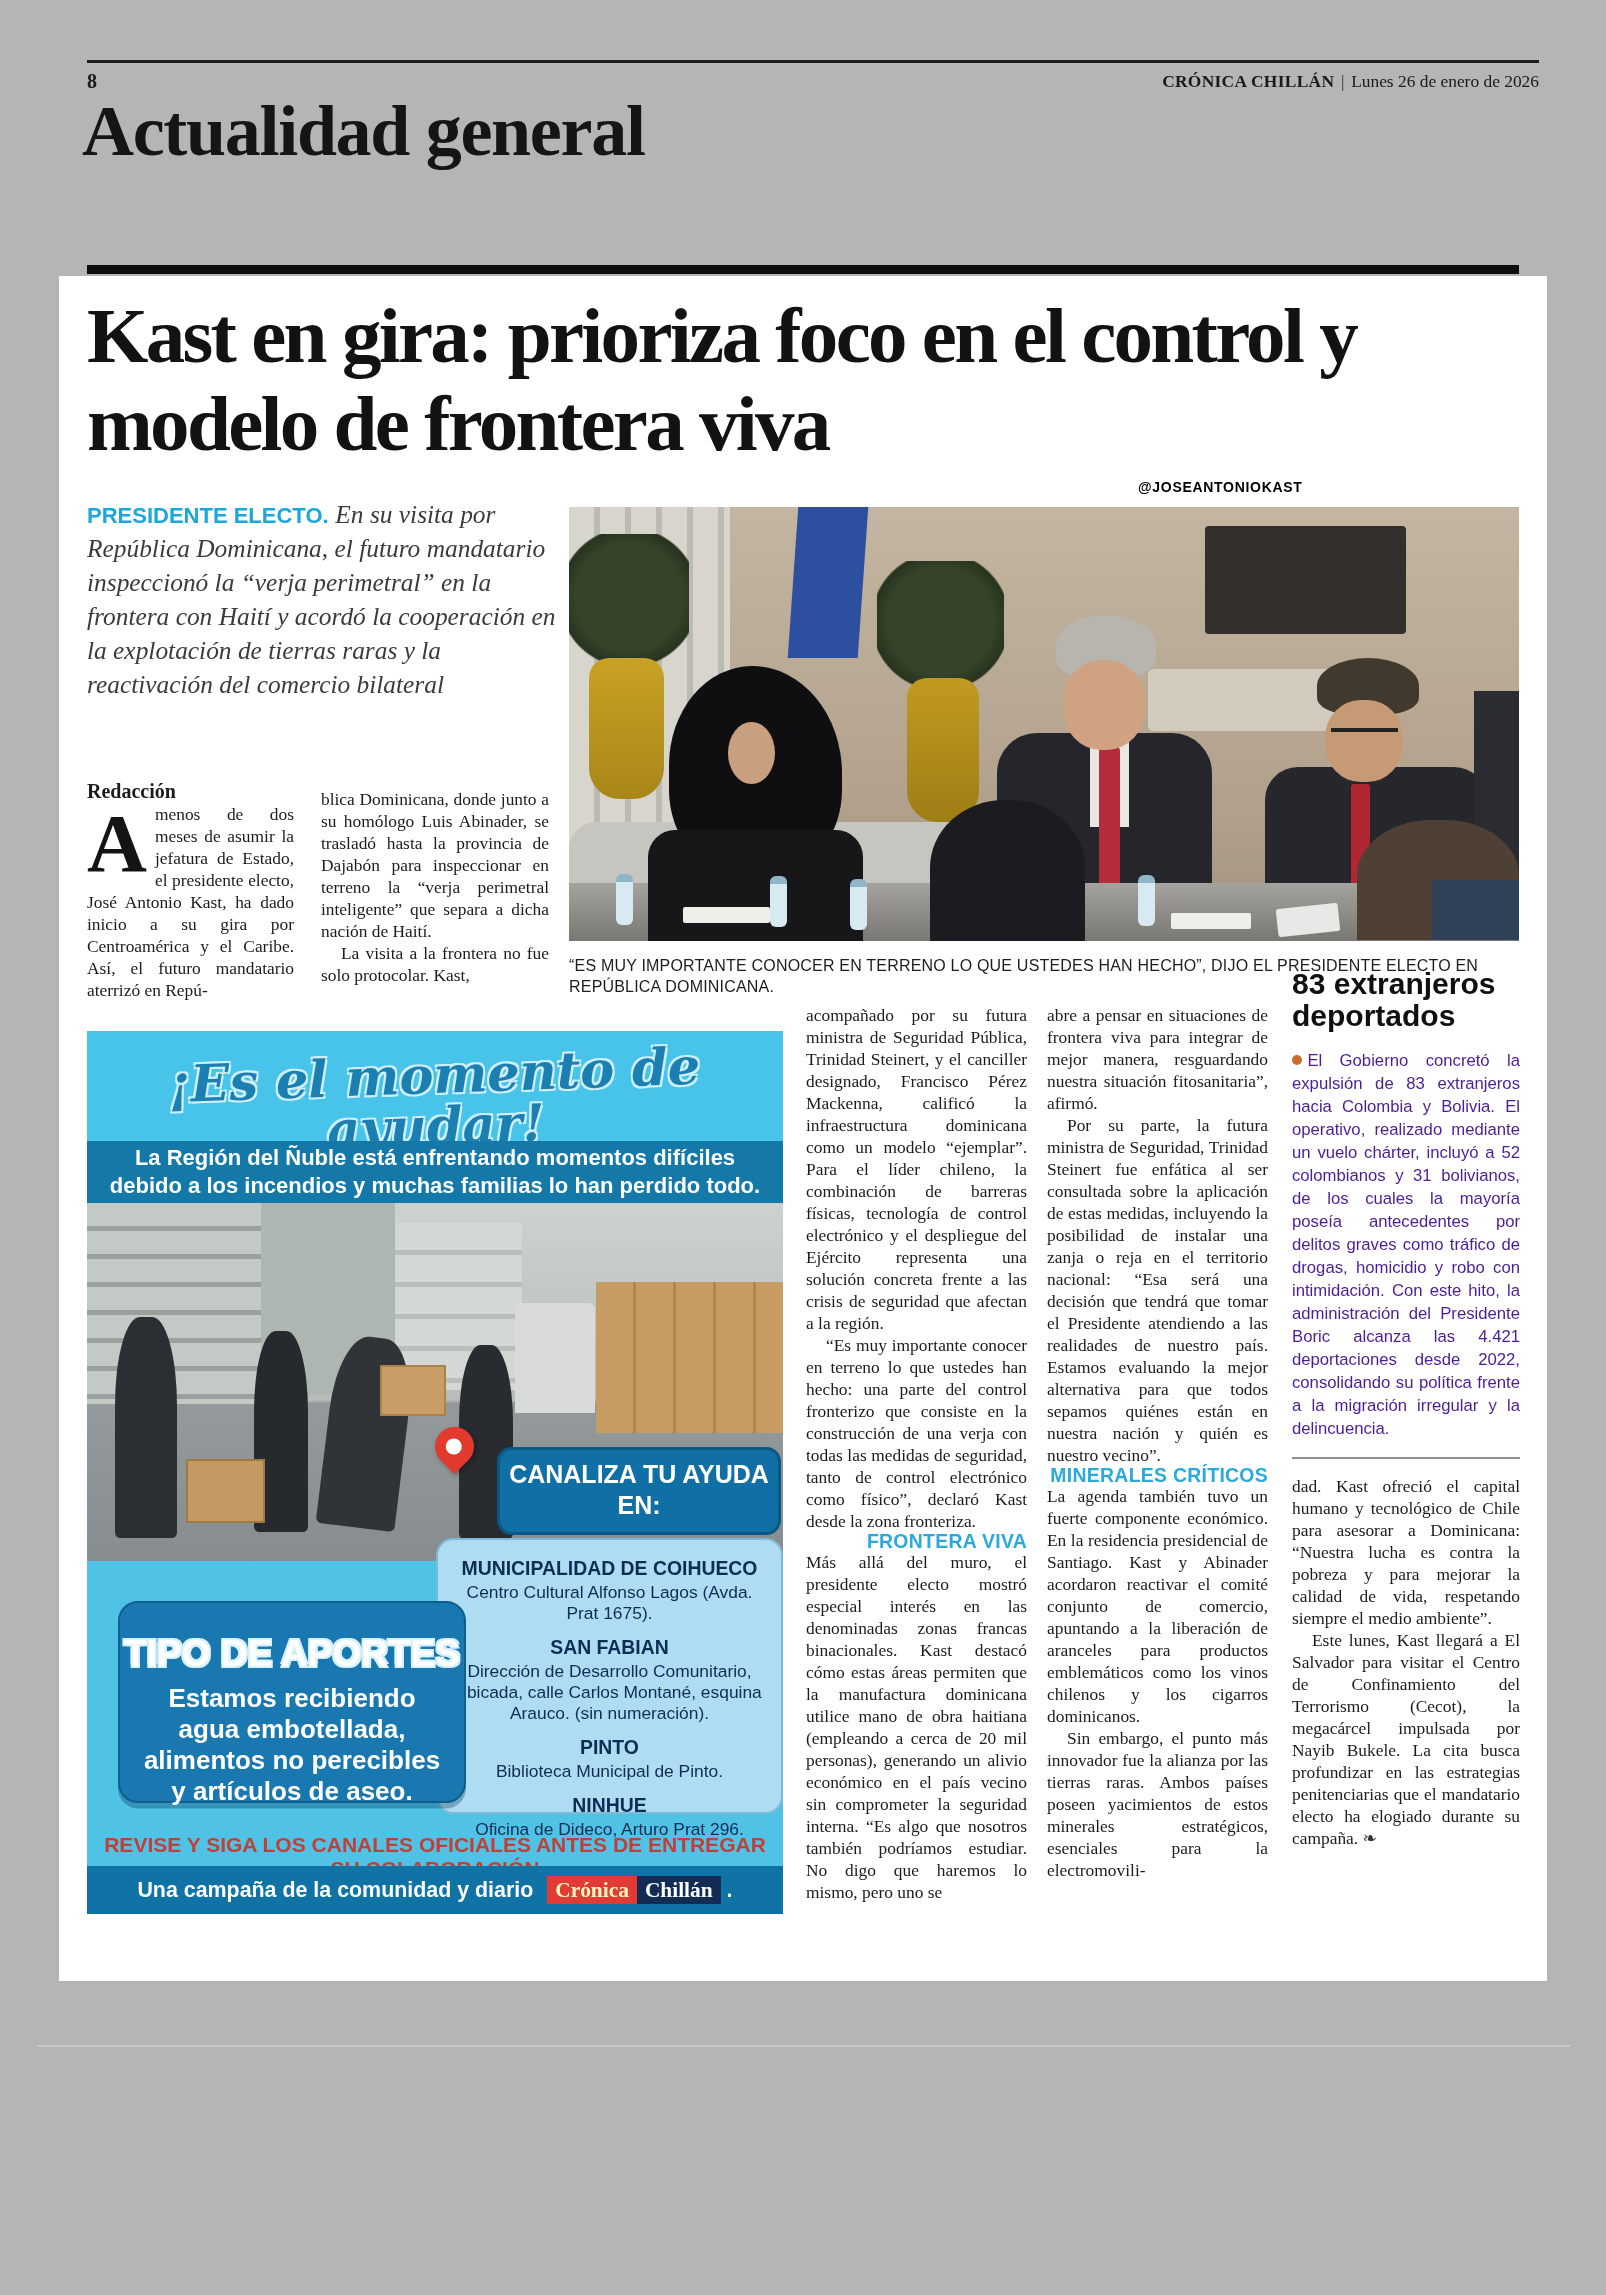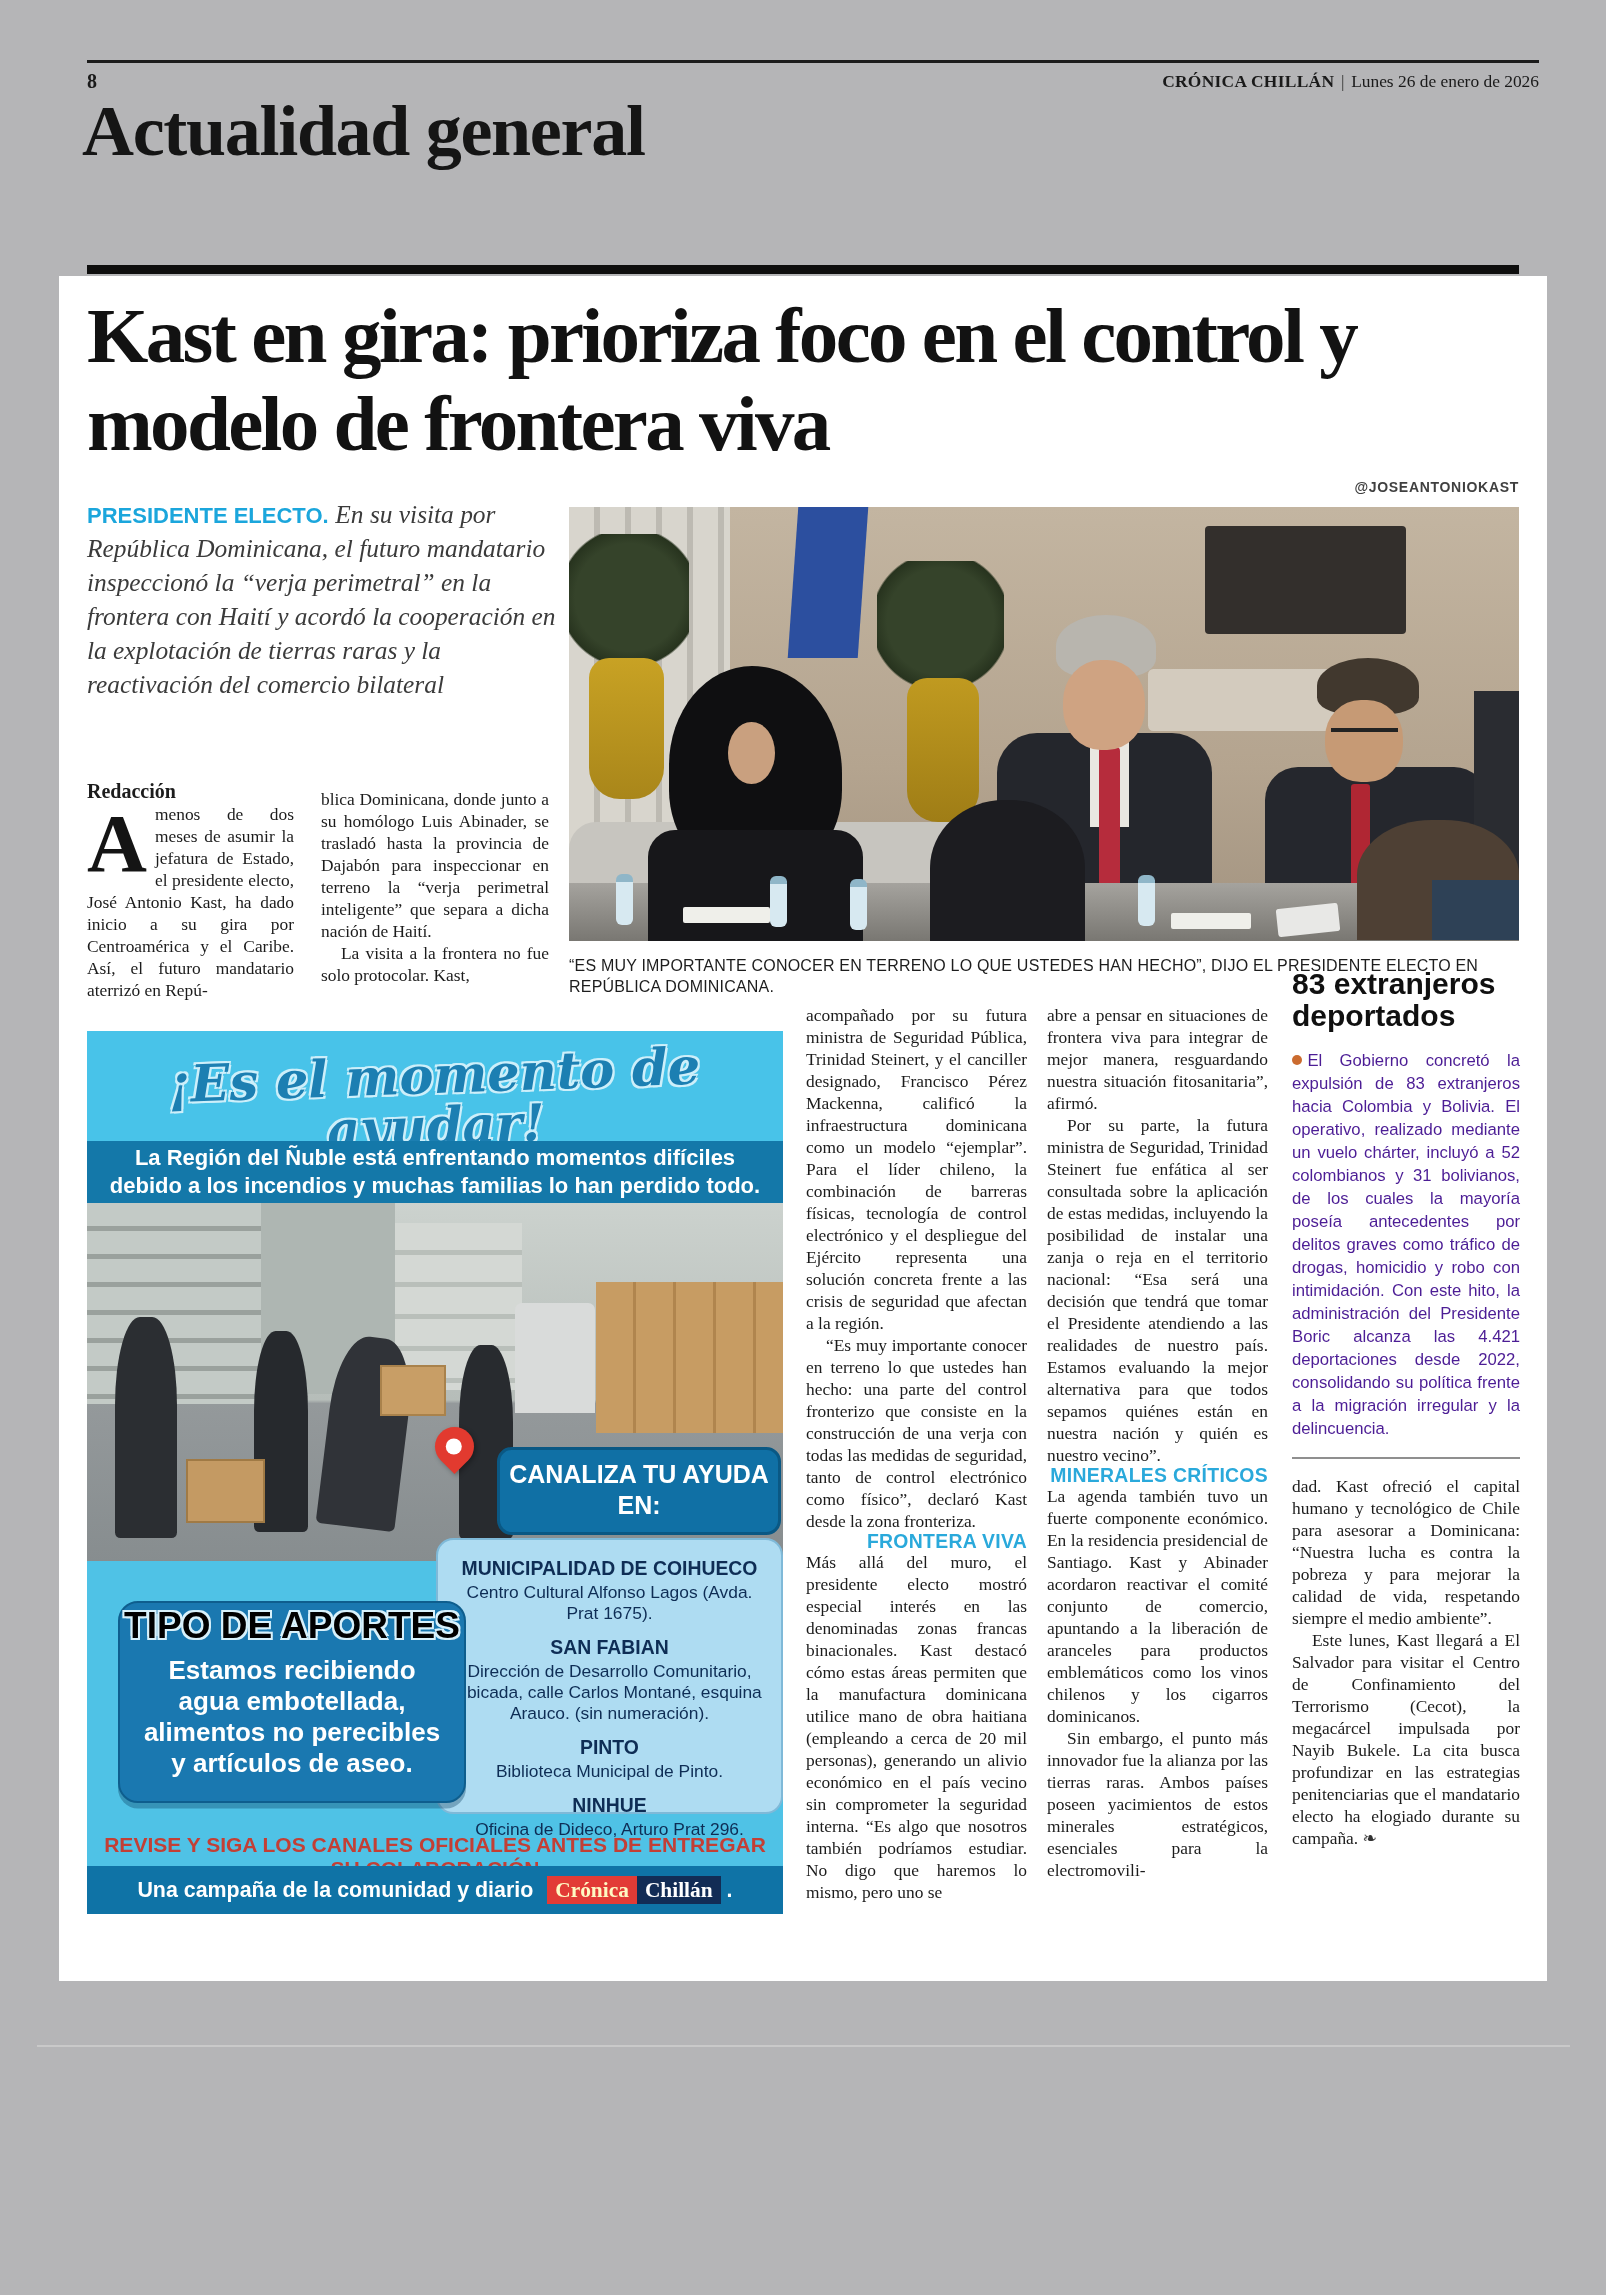--- a/index.html
+++ b/index.html
@@ -29,22 +29,22 @@
   .byline{font:700 20px "Liberation Serif",serif;margin:0 0 31px 0;text-align:left;}
   .dropcap{float:left;font:700 83px/0.8 "Liberation Serif",serif;color:#141414;margin:6.7px 8px 0 0;}
   .subhead{font:700 19.4px/1 "Liberation Sans",sans-serif;color:#2AA9DB;letter-spacing:0.3px;
            margin:20px 0 9.4px 0;text-align:right;}
   .col1{left:87px;top:780px;width:207px;}
   .col2{left:321px;top:788px;width:228px;}
   .col3{left:806px;top:1004px;width:221px;}
   .col4{left:1047px;top:1004px;width:221px;}
   .col5{left:1292px;top:968px;width:228px;}
 
-  .credit{left:1138px;top:479px;width:381px;text-align:right;
-          font:700 14px "Liberation Sans",sans-serif;color:#404040;letter-spacing:0.7px;}
+  .credit{left:1138px;top:479px;width:381px;
+          font:700 14px "Liberation Sans",sans-serif;color:#000000;letter-spacing:0.7px;}
   .caption{left:569px;top:956px;width:950px;font:16px/1.3 "Liberation Sans",sans-serif;
            color:#1d1d1d;letter-spacing:0.2px;}
 
   
   .sb-title{font:700 30px/1.06 "Liberation Sans",sans-serif;color:#101010;text-align:left;margin:0;}
   .sb-body{font:16.7px/23px "Liberation Sans",sans-serif;color:#4c1d95;text-align:justify;margin:17.4px 0 0 0;}
   .bullet{display:inline-block;width:10px;height:10px;border-radius:50%;background:#CB6B2F;
           margin-right:5.4px;vertical-align:1.3px;}
   .sb-rule{border:none;border-top:2px solid #8f8f8f;margin:17.4px 0 16px 0;}
   .end-mark{font-family:"DejaVu Sans",sans-serif;color:#333;}
@@ -119,21 +119,21 @@
            border-radius:14.7px;color:#fff;font:700 25px/31px "Liberation Sans",sans-serif;
            text-align:center;box-sizing:border-box;padding-top:9.4px;}
   .loc-panel{left:349px;top:507px;width:347px;height:276px;background:#AEDCF2;border-radius:17.4px;
              border:2.7px solid #7fb9d8;box-sizing:border-box;padding:17.4px 14.7px;text-align:center;color:#0E2D55;}
   .loc-name{font:700 19.4px/1.15 "Liberation Sans",sans-serif;margin-top:12px;}
   .loc-name:first-child{margin-top:0;}
   .loc-detail{font:17.4px/21px "Liberation Sans",sans-serif;margin-top:2.7px;}
   .tipo-panel{left:31px;top:570px;width:348px;height:202px;background:#1A78B0;border-radius:20px;
               border:2.7px solid #0E5E8E;box-sizing:border-box;text-align:center;
               box-shadow:0 5.4px 0 rgba(10,60,95,.35);}
-  .tipo-title{font:700 37px/1 "Liberation Sans",sans-serif;color:#000000;margin-top:4px;
+  .tipo-title{font:700 37px/1 "Liberation Sans",sans-serif;color:#ffffff;margin-top:32px;
               text-shadow:-2px -2px 0 #d8f1fb,2px -2px 0 #d8f1fb,-2px 2px 0 #d8f1fb,2px 2px 0 #d8f1fb;}
   .tipo-body{font:700 26px/31px "Liberation Sans",sans-serif;color:#fff;margin:10.7px 20px 0 20px;}
   .ad-warning{left:0;top:802px;width:696px;text-align:center;
               font:700 21px "Liberation Sans",sans-serif;color:#C33F35;}
   .ad-footer{left:0;top:835px;width:696px;height:48px;background:#0F73A6;color:#fff;
              font:700 21.4px/48px "Liberation Sans",sans-serif;text-align:center;}
   .logo1{background:#E23B36;color:#fef9c3;padding:2px 8px;font-family:"Liberation Serif",serif;margin-left:8px;}
   .logo2{background:#122C55;color:#fff;padding:2px 8px;font-family:"Liberation Serif",serif;}
 
   .bottom-line{left:37px;top:2045px;width:1533px;height:2px;background:#c9c9c9;}

